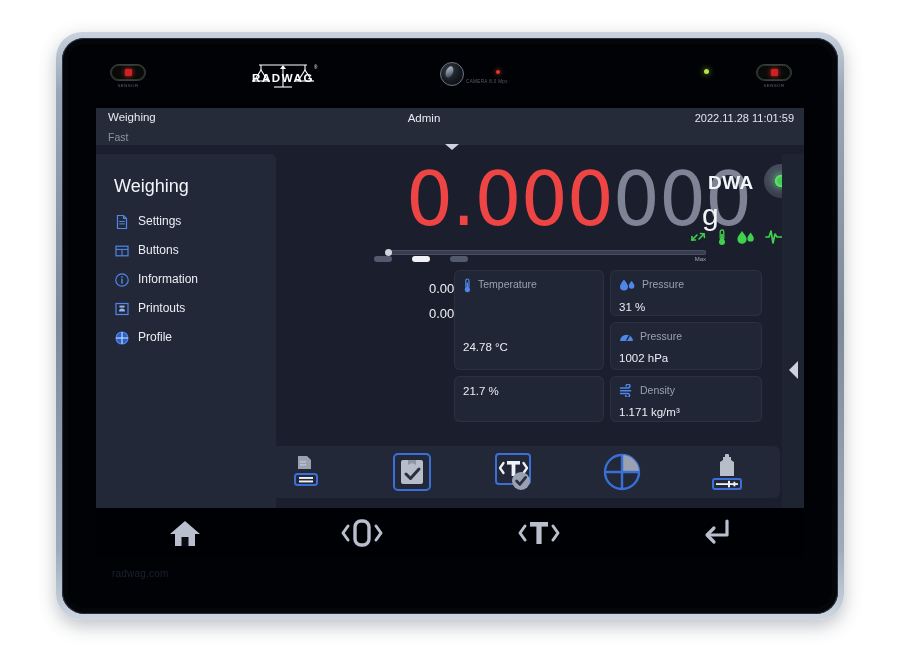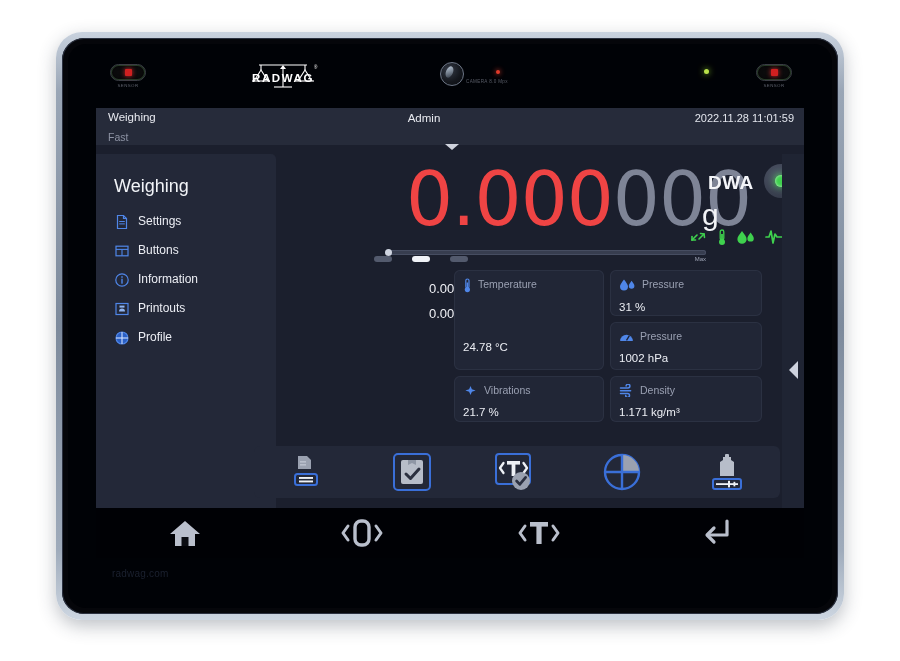--- a/index.html
+++ b/index.html
@@ -389,28 +389,20 @@
               <path d="M1.2 11 A6.3 6.3 0 0 1 13.8 11 Z" fill="#4f86e8"></path>
               <line x1="7.5" y1="10.4" x2="10.4" y2="5.6" stroke="#1b2030" stroke-width="1.3"></line>
             </svg>
           </span>
           <span class="card-lbl">Pressure</span>
         </div>
         <div class="card-val">1002 hPa</div>
       </div>
 
       <div class="card" id="card-vib">
-        <div class="card-hd">
-          <span>
-            <svg width="15" height="13" viewBox="0 0 15 13">
-              <path d="M7.5 2 L8.9 5.3 L12.6 6.5 L8.9 7.7 L7.5 11 L6.1 7.7 L2.4 6.5 L6.1 5.3 Z" fill="#4f86e8"></path>
-            </svg>
-          </span>
-          <span class="card-lbl">Vibrations</span>
-        </div>
         <div class="card-val">21.7 %</div>
       </div>
 
       <div class="card" id="card-dens">
         <div class="card-hd">
           <span>
             <svg width="15" height="13" viewBox="0 0 15 13">
               <g stroke="#4f86e8" stroke-width="1.5" fill="none" stroke-linecap="round">
                 <path d="M1.5 4 H9 a1.9 1.9 0 1 0 -1.9 -1.9"></path>
                 <path d="M1.5 6.8 H11.6"></path>

